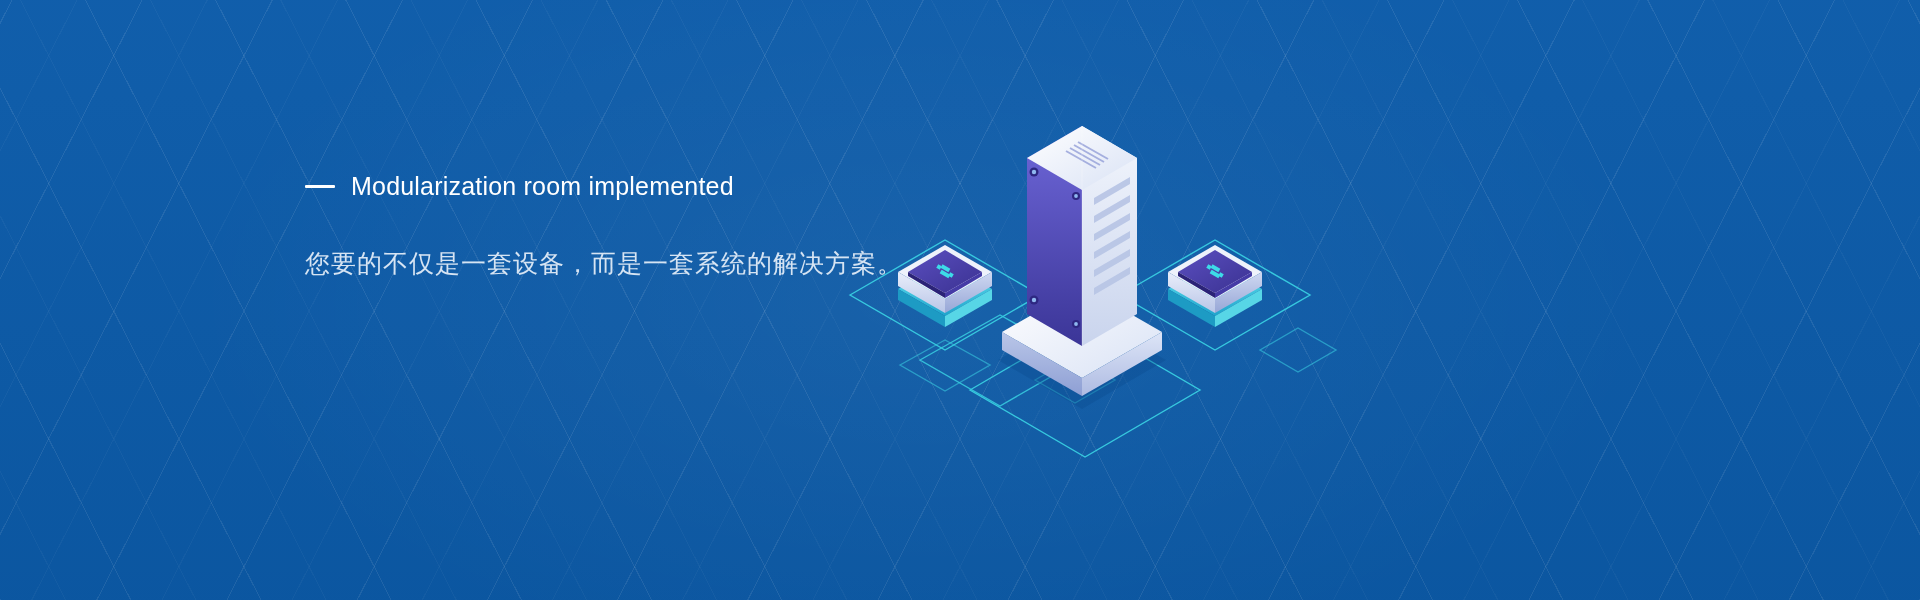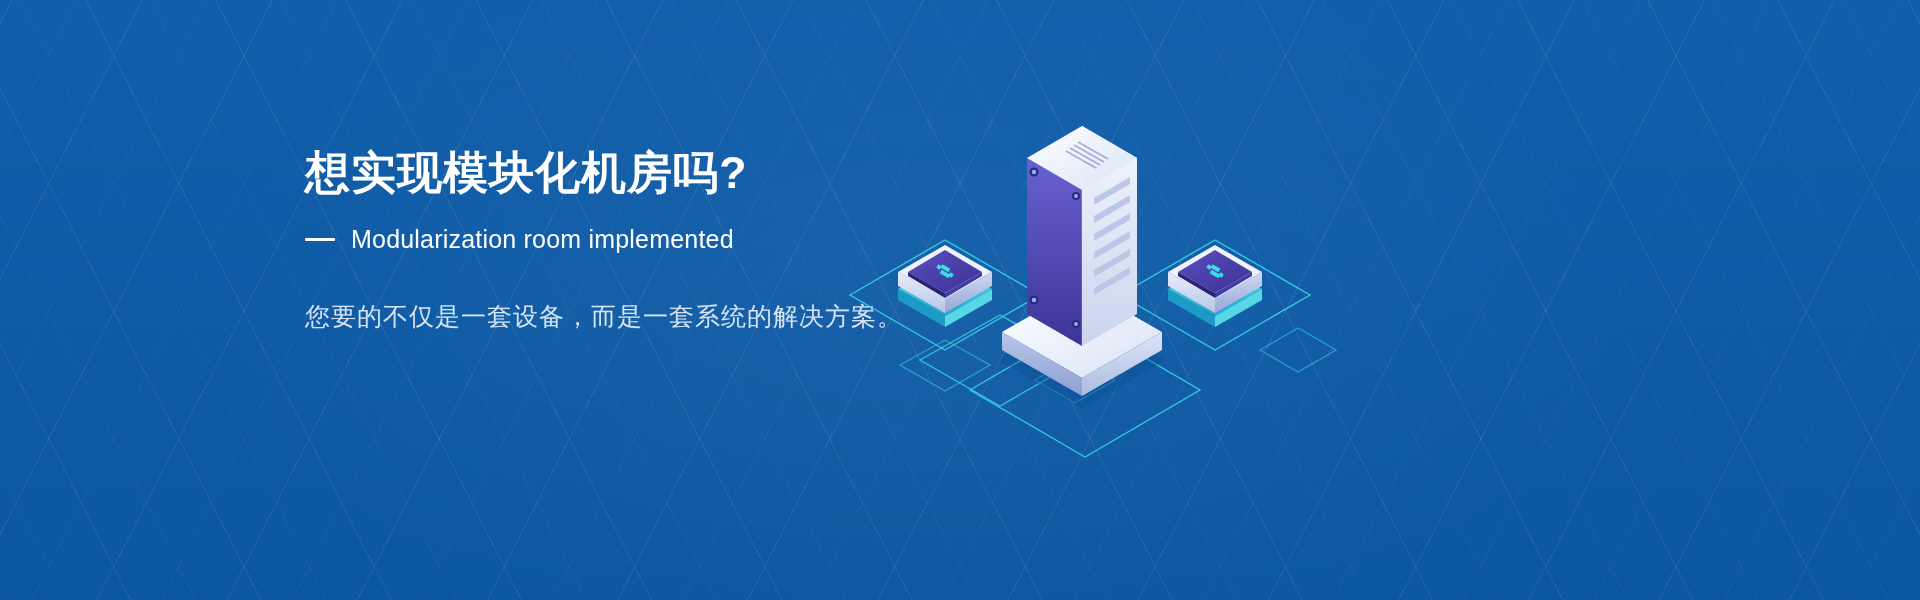--- a/index.html
+++ b/index.html
@@ -84,21 +84,20 @@
 </head>
 <body>
 
 <div id="banner">
 
   <div class="lattice"></div>
   <div class="lattice2"></div>
   <div class="vignette"></div>
 
   <div class="copy">
-    <h1 class="headline">想实现模块化机房吗?</h1>
 
     <div class="sub-row">
       <span class="sub-dash"></span>
       <span class="subtitle">Modularization room implemented</span>
     </div>
 
     <p class="desc">您要的不仅是一套设备，而是一套系统的解决方案。</p>
   </div>
 
   <div class="art">

